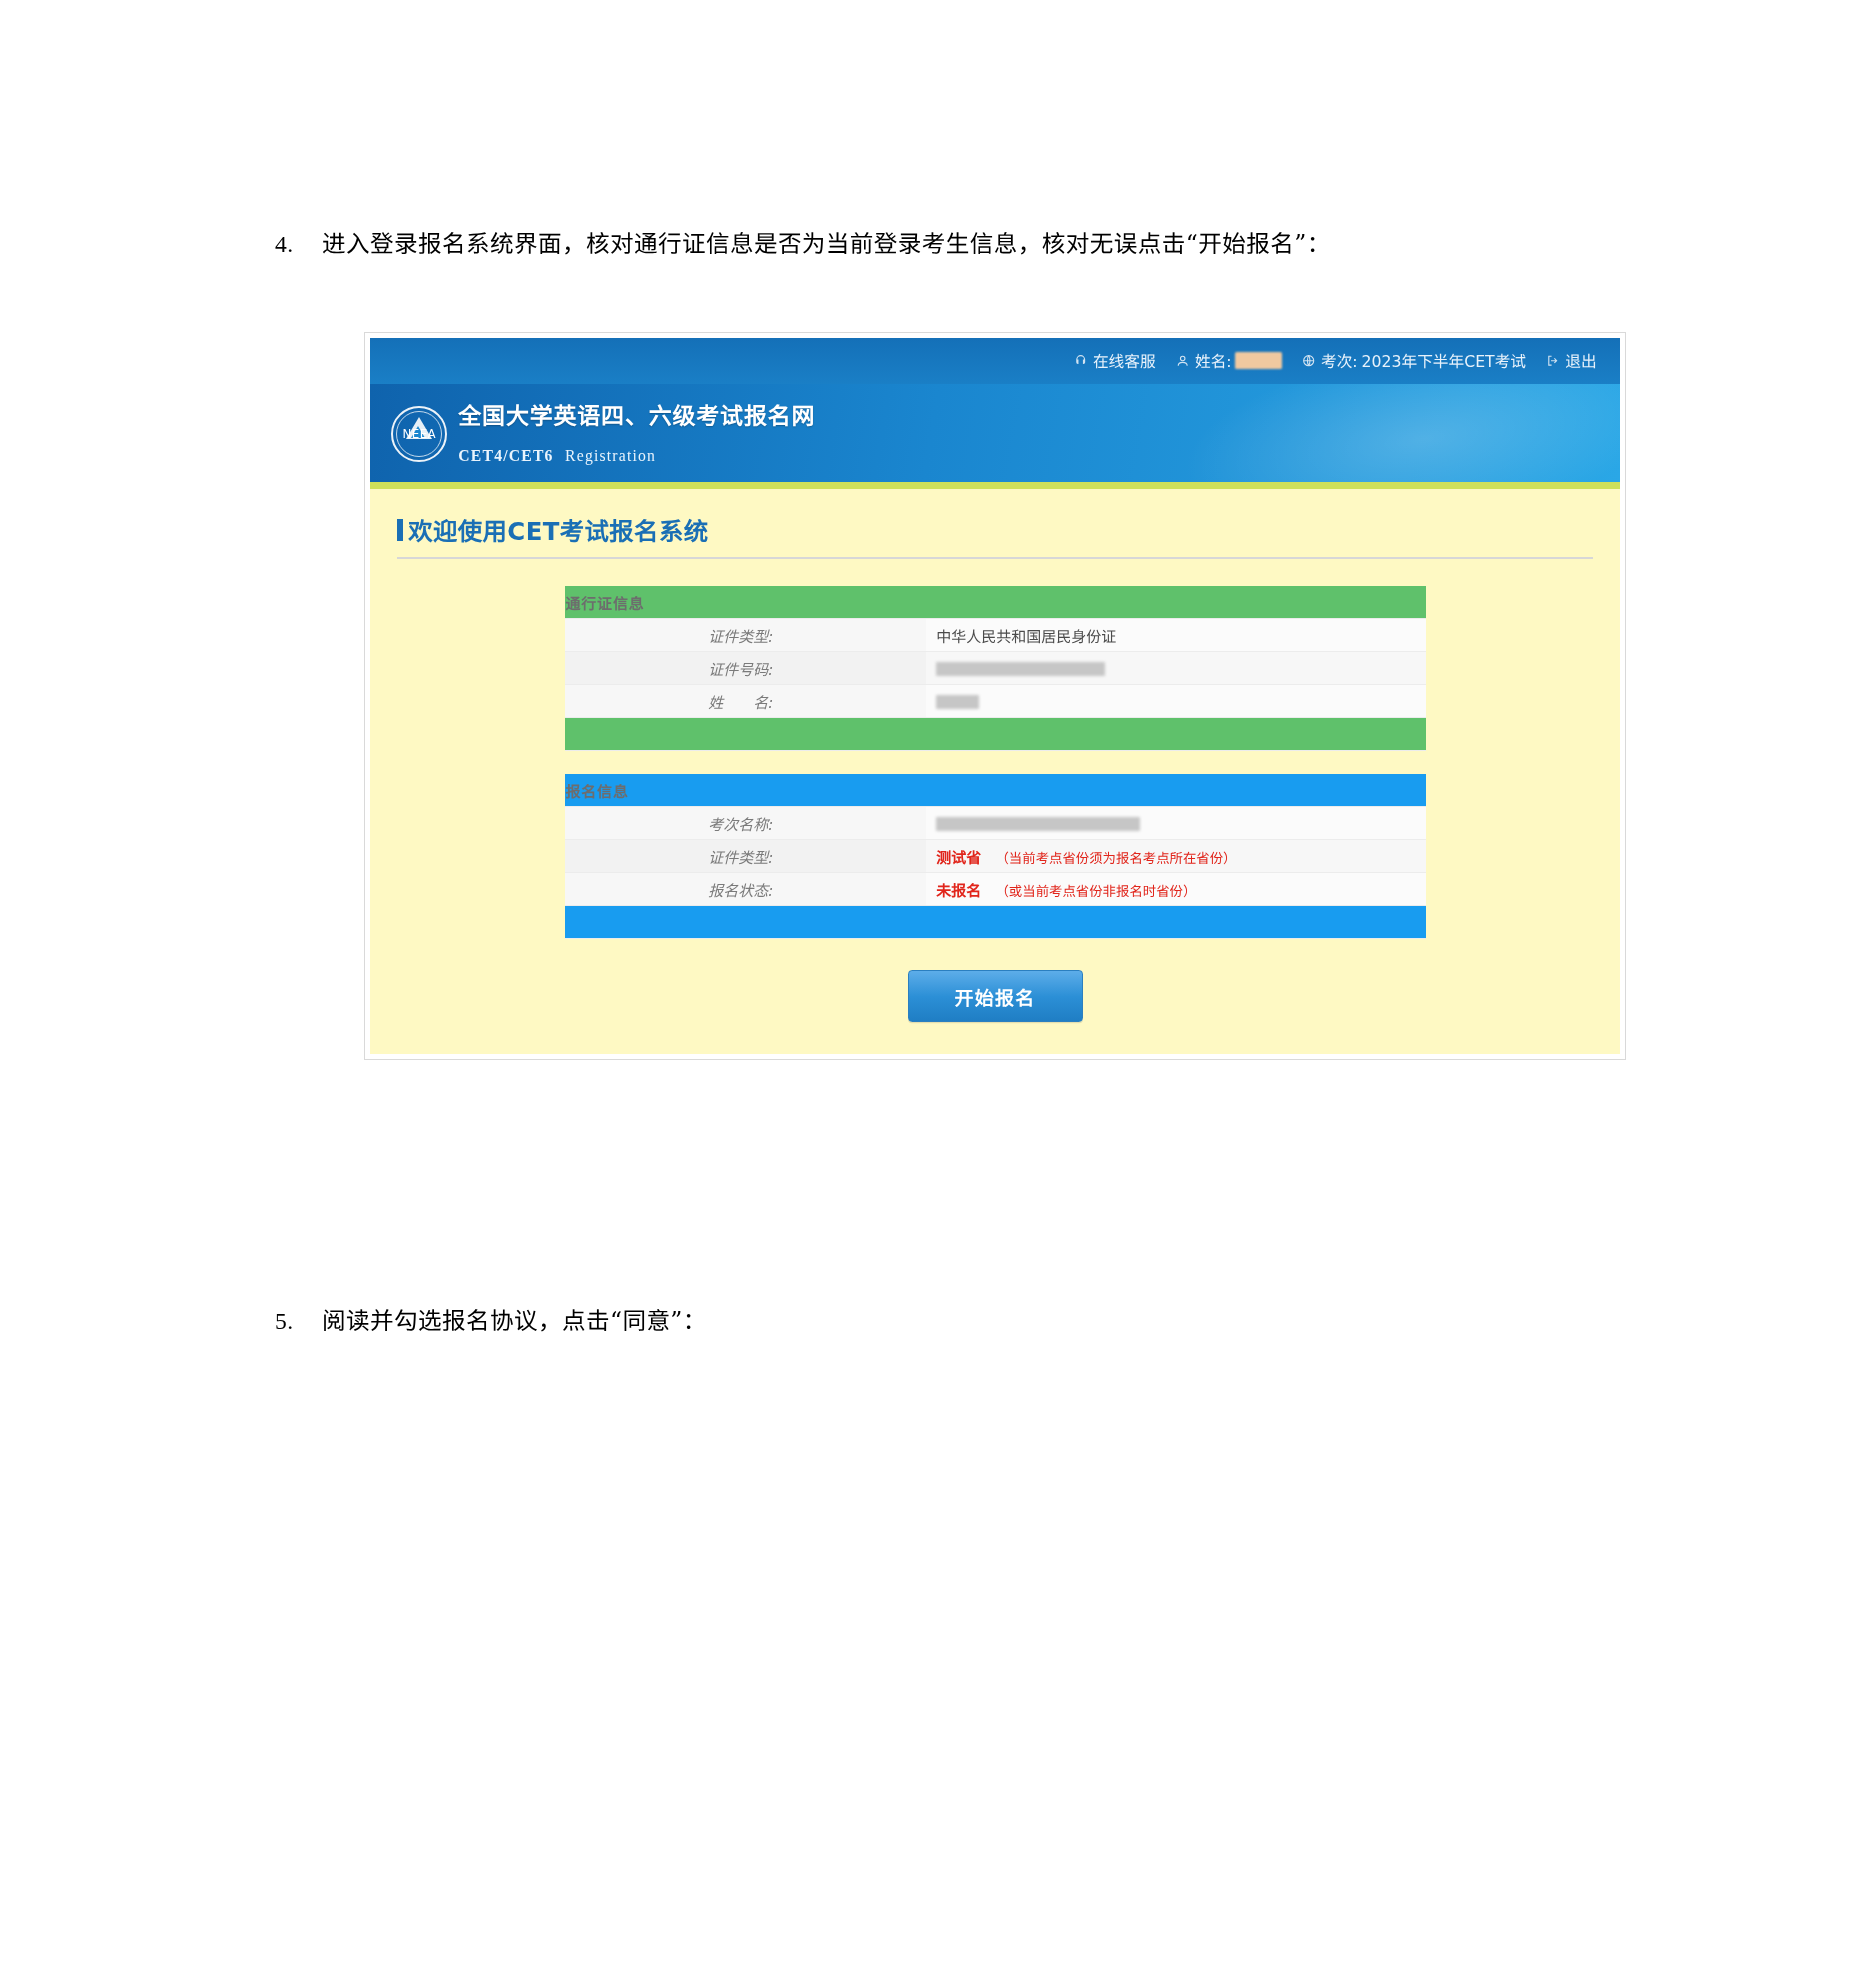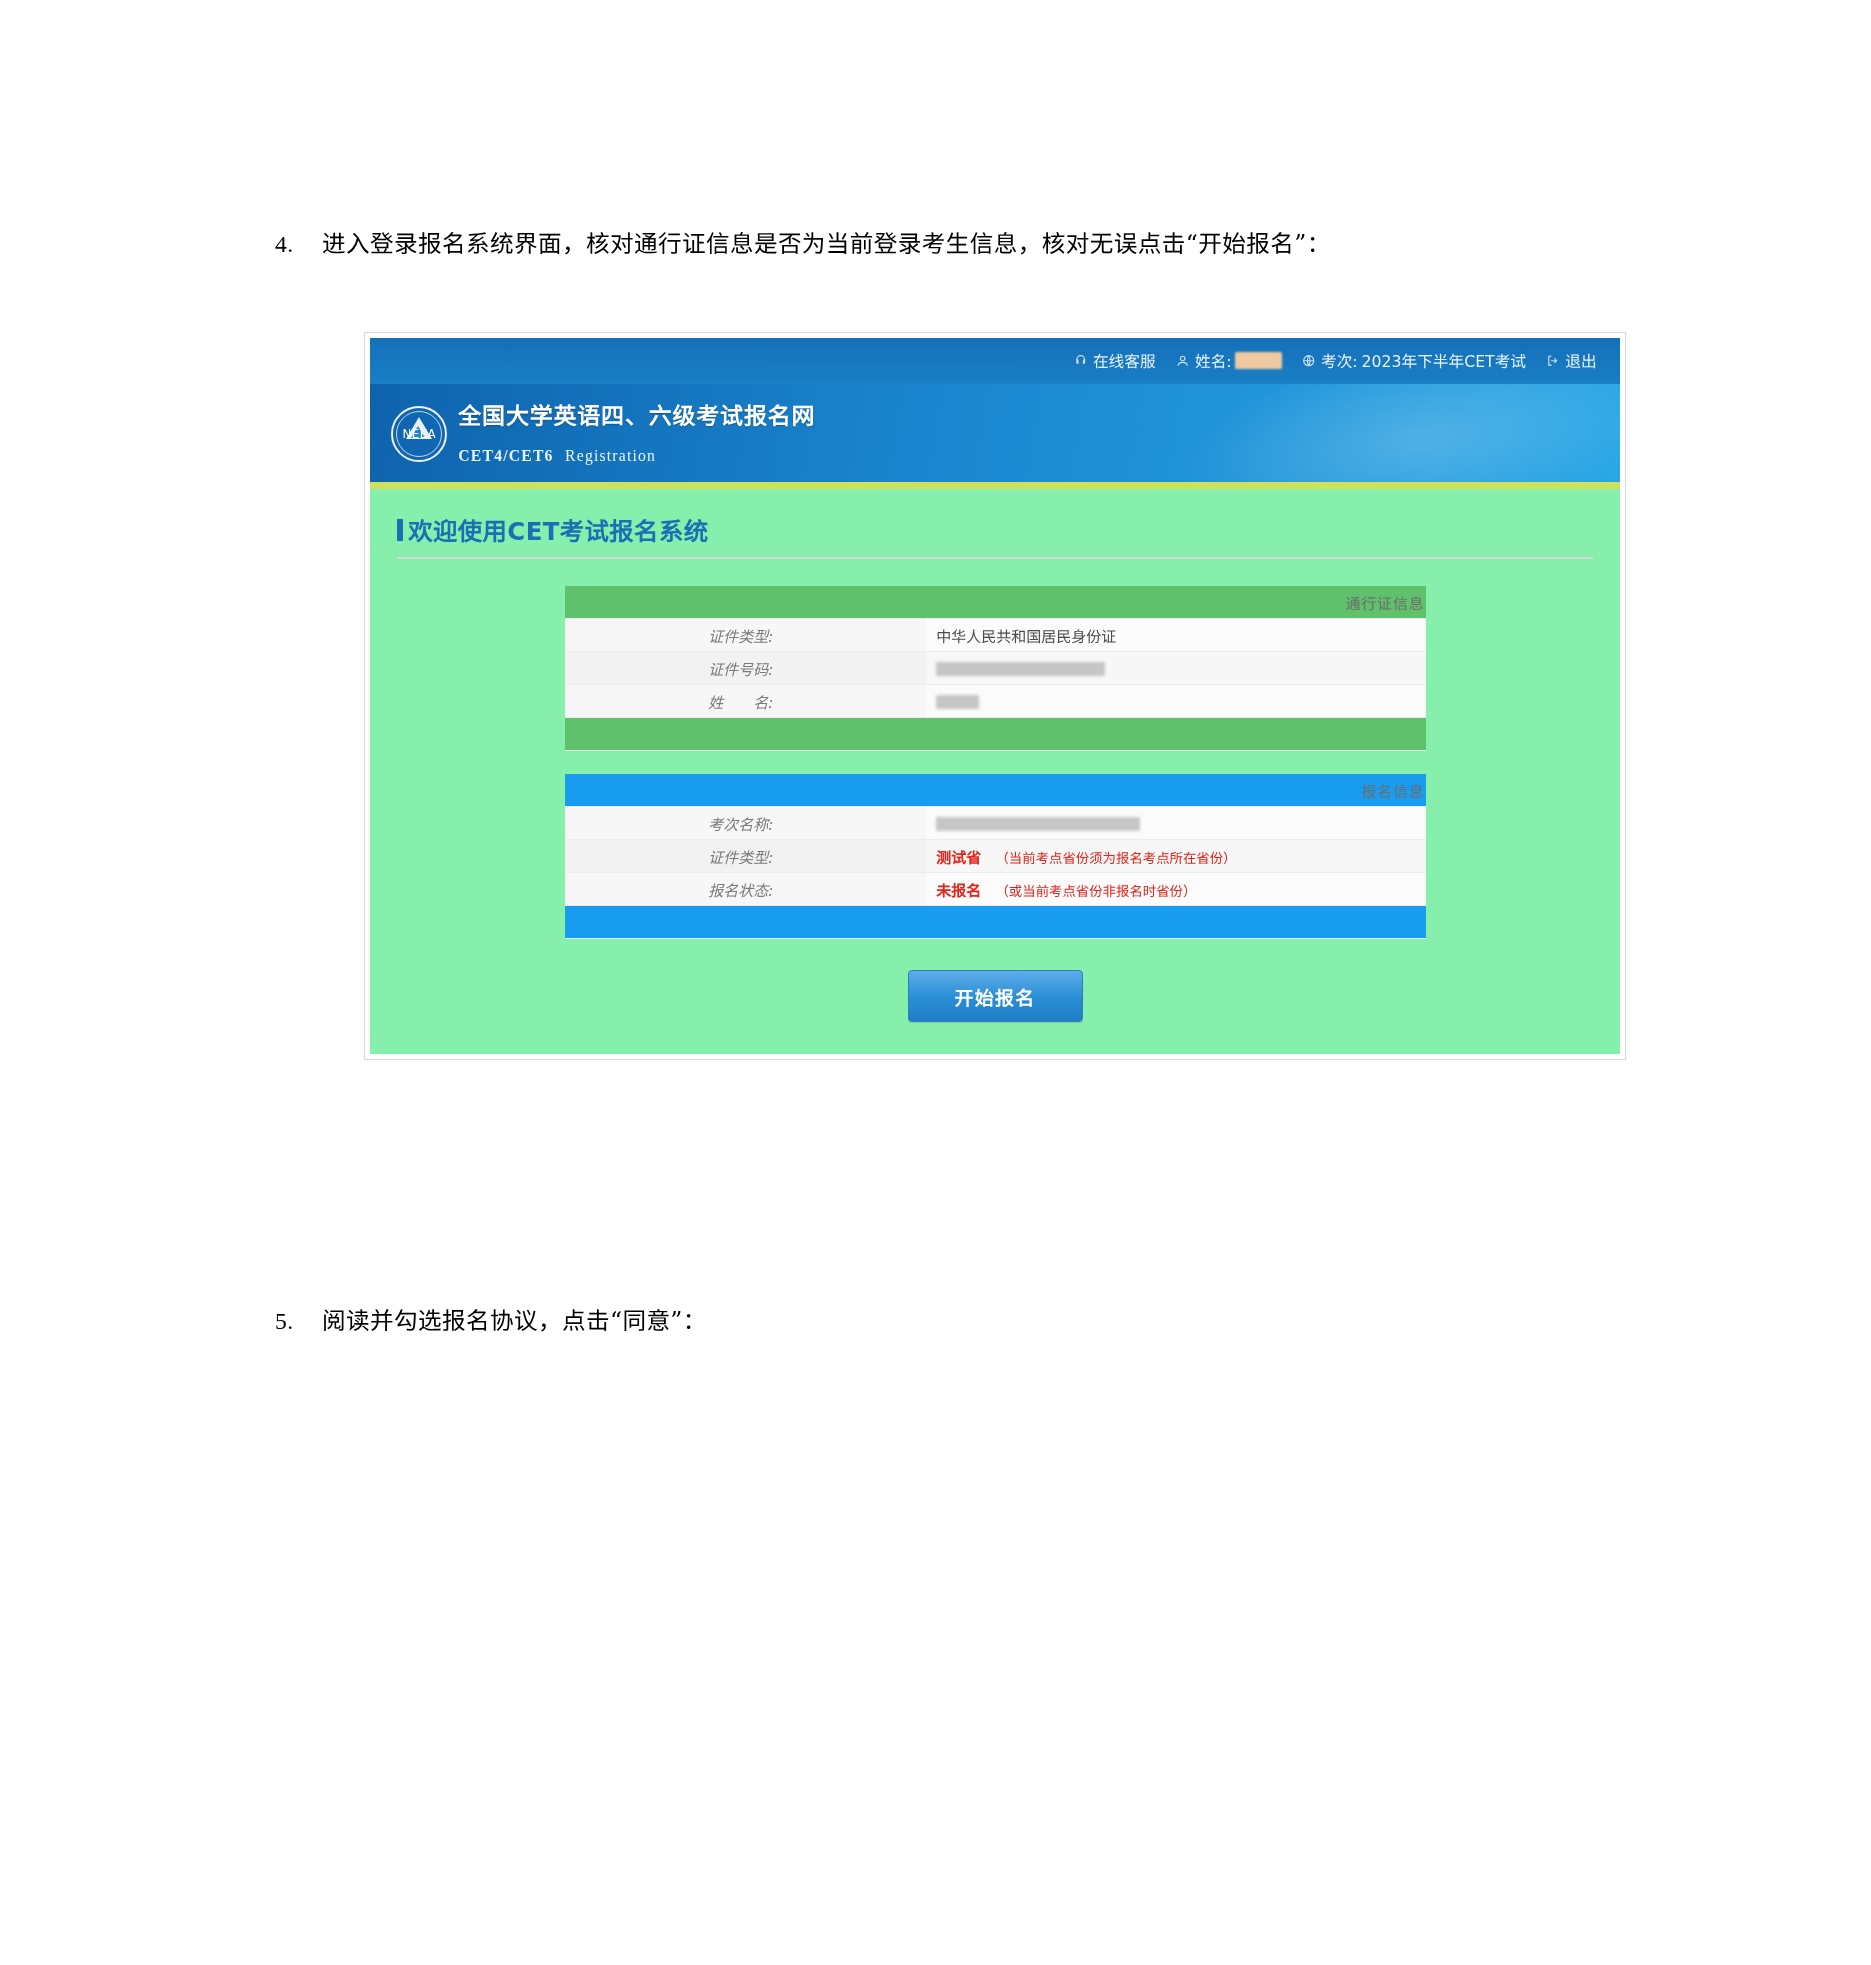--- a/index.html
+++ b/index.html
@@ -190,21 +190,21 @@
     color: #e9f4fd;
     margin-top: 17px;
   }
   .logo-en b { font-weight: bold; }
   .green-rule {
     height: 7px;
     background: #cfe05a;
   }
   
   .content {
-    background: #86efac;
+    background: #fef9c3;
     padding: 23.6px 27.5px 0 27.5px;
     box-sizing: border-box;
     height: calc(100% - 46px - 98px - 7px);
   }
   .welcome {
     display: flex;
     align-items: center;
     font-family: "DejaVu Sans", sans-serif;
     font-size: 24.4px;
     font-weight: bold;
@@ -223,22 +223,22 @@
     background: #d7d7d7;
   }
   .tables {
     margin: 27.5px auto 0 auto;
     width: 861px;
   }
   .tbl { width: 100%; border-collapse: collapse; font-family: "DejaVu Sans", sans-serif; }
   .tbl-head {
     color: #ffffff;
     font-size: 15.7px;
-    font-weight: normal;
-    text-align: right;
+    font-weight: bold;
+    text-align: left;
     letter-spacing: 0.8px;
     height: 28px;
   }
   .green-head { background: #5fc16b; }
   .blue-head  { background: #189cf0; }
   .tbl td {
     height: 30px;
     font-size: 15px;
     color: #6d6d6d;
     border-bottom: 0.8px solid #ececec;

